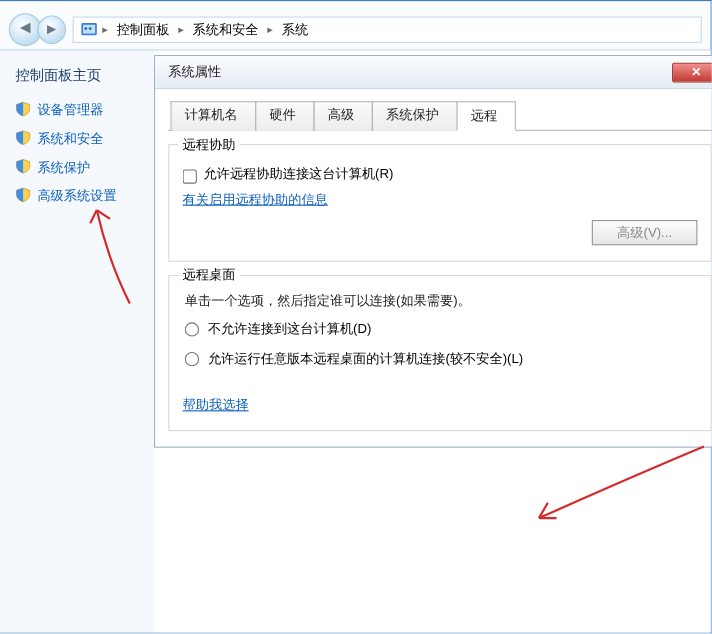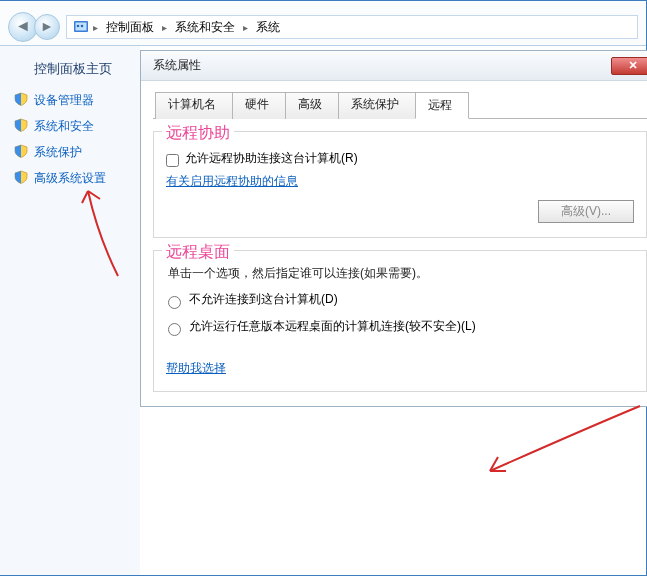--- a/index.html
+++ b/index.html
@@ -66,21 +66,20 @@
   
   .body-area {
     display: flex;
     height: calc(100% - 44px);
     border-top: 1px solid #b7d0e6;
   }
   .sidebar {
     width: 140px;
     padding: 14px 8px 0 14px;
     background: #f5f9fd;
-    text-align: center;
   }
   .sidebar-title {
     color: #1e3d6b;
     font-size: 13px;
     margin-bottom: 14px;
   }
   .side-link {
     display: flex;
     align-items: center;
     gap: 6px;
@@ -155,40 +154,40 @@
     border: 1px solid #d8d8d8;
     margin-top: 12px;
     padding: 10px 12px 14px 12px;
     position: relative;
   }
   .group-title {
     position: absolute;
     top: -9px; left: 8px;
     background: #fff;
     padding: 0 4px;
-    color: #ec4899;
-    font-size: 16px;
+    color: #000000;
+    font-size: 12px;
   }
   .group .row { margin-top: 8px; display: flex; align-items: flex-end; gap: 6px; }
   .group .desc { color: #222; margin: 4px 2px 6px 2px; }
   .alink { color: #0b5fbf; text-decoration: underline; cursor: pointer; display: inline-block; margin-top: 6px; }
 
   .btn {
     border: 1px solid #949494;
     background: linear-gradient(to bottom, #fdfdfd, #e6e6e6);
     padding: 2px 10px;
     font-size: 12px;
     min-width: 96px;
     text-align: center;
   }
   .btn.disabled { color: #8a8a8a; }
 
   .right-align { display: flex; justify-content: flex-end; margin-top: 10px; }
 
-  .radio-row { display: flex; align-items: flex-end; gap: 8px; margin: 8px 2px; line-height: 1.6; }
+  .radio-row { display: flex; align-items: flex-start; gap: 8px; margin: 8px 2px; line-height: 1.6; }
   .radio-row input { margin-top: 3px; }
   .radio-text { flex: 1; }
 
   .bottom-row { display: flex; align-items: center; margin-top: 8px; }
   .bottom-row .alink { margin-top: 16px; font-family: Liberation Serif, serif; }
   .bottom-row .spacer { flex: 1; }
 
   .cb { width: 13px; height: 13px; }
 
   

